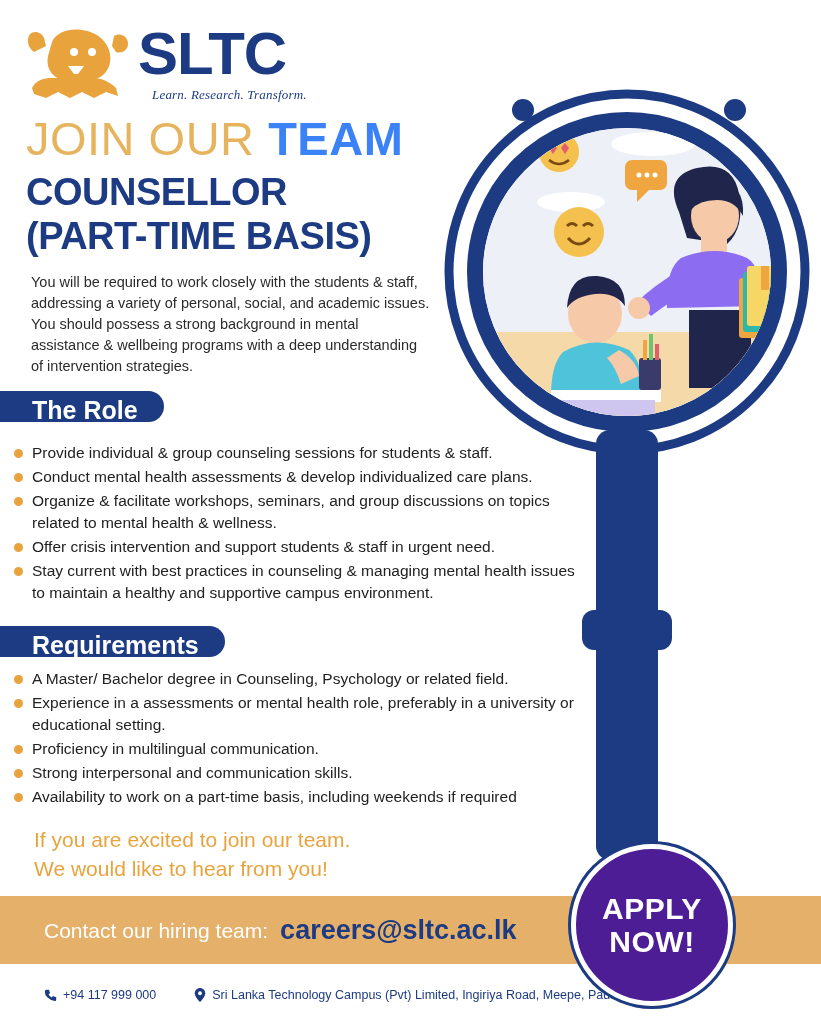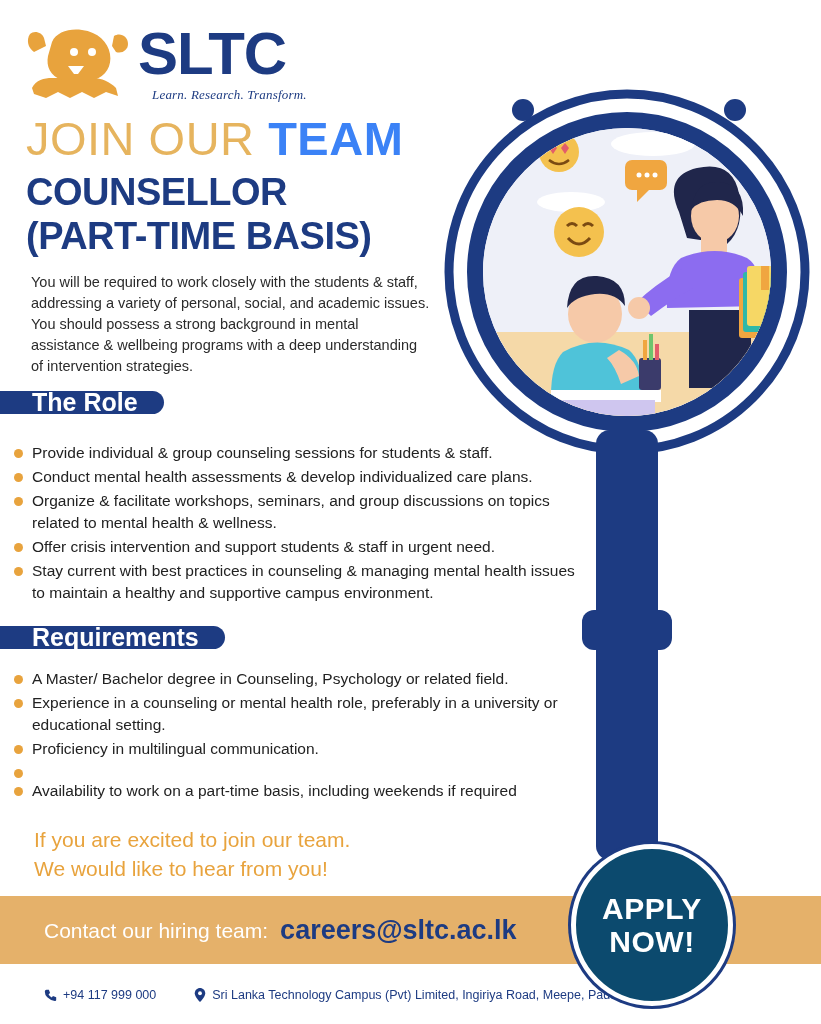--- a/index.html
+++ b/index.html
@@ -64,21 +64,21 @@
   }
 
   
   .banner{
     position:absolute;left:0;
     height:23px;
     background:#1d3b82;
     color:#ffffff;
     font-size:25px;font-weight:bold;
     display:flex;align-items:center;
-    padding:0 26px 0 32px;
+    padding:8px 26px 0 32px;
     border-top-right-radius:20px;
     border-bottom-right-radius:20px;
   }
   .banner-role{top:391px;}
   .banner-req{top:626px;}
 
   
   .list{
     position:absolute;left:14px;width:578px;
   }
@@ -131,21 +131,21 @@
     display:flex;align-items:center;
     font-size:12.5px;color:#1d3b82;
   }
   .meta-item{display:flex;align-items:center;margin-right:38px;}
   .meta-item svg{margin-right:6px;}
 
   
   .apply{
     position:absolute;right:88px;bottom:18px;
     width:152px;height:152px;border-radius:50%;
-    background:#0c4a6e;
+    background:#4c1d95;
     border:5px solid #ffffff;
     box-shadow:0 0 0 3px #1d3b82;
     display:flex;flex-direction:column;
     align-items:center;justify-content:center;
     color:#ffffff;
   }
   .apply span{
     font-size:30px;line-height:33px;font-weight:bold;
     letter-spacing:.5px;
   }
@@ -293,28 +293,29 @@
   </div>
 
   <div class="banner banner-req">Requirements</div>
   <div class="list list-req">
     <div class="list-item">
       <div class="dot"></div>
       <div class="li-text">A Master/ Bachelor degree in Counseling, Psychology or related field.</div>
     </div>
     <div class="list-item">
       <div class="dot"></div>
-      <div class="li-text">Experience in a counseling or mental health role, preferably in a university or educational setting.</div>
+      <div class="li-text">Experience in a assessments or mental health role, preferably in a university or educational setting.</div>
     </div>
     <div class="list-item">
       <div class="dot"></div>
       <div class="li-text">Proficiency in multilingual communication.</div>
     </div>
     <div class="list-item">
       <div class="dot"></div>
+      <div class="li-text">Strong interpersonal and communication skills.</div>
     </div>
     <div class="list-item">
       <div class="dot"></div>
       <div class="li-text">Availability to work on a part-time basis, including weekends if required</div>
     </div>
   </div>
 
   <div class="closing">
     <div>If you are excited to join our team.</div>
     <div>We would like to hear from you!</div>

